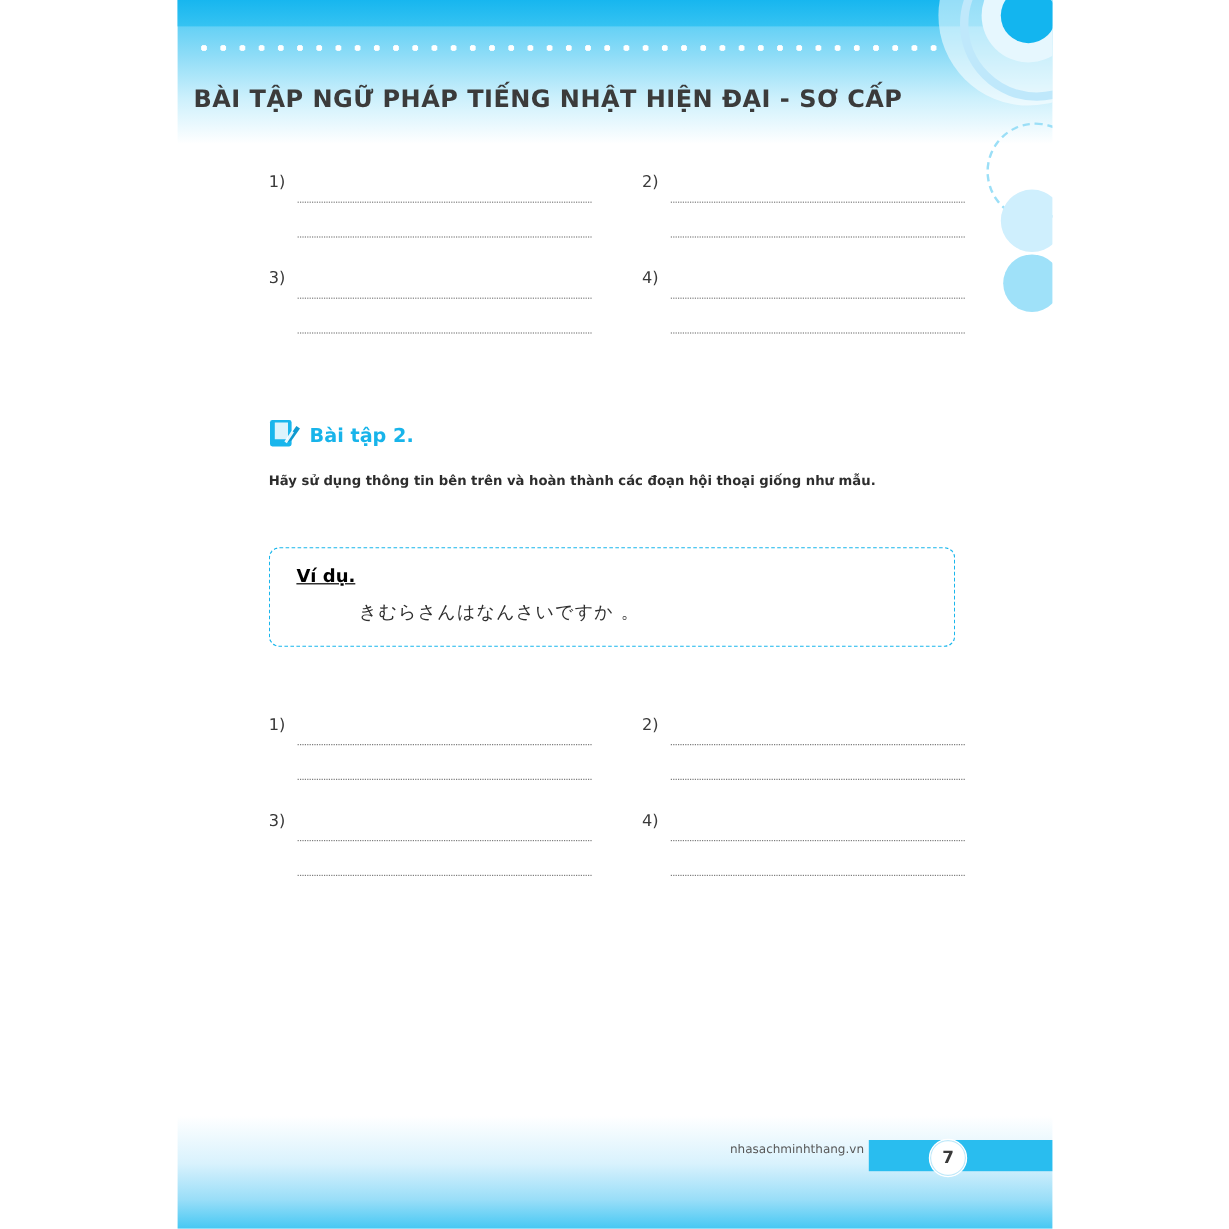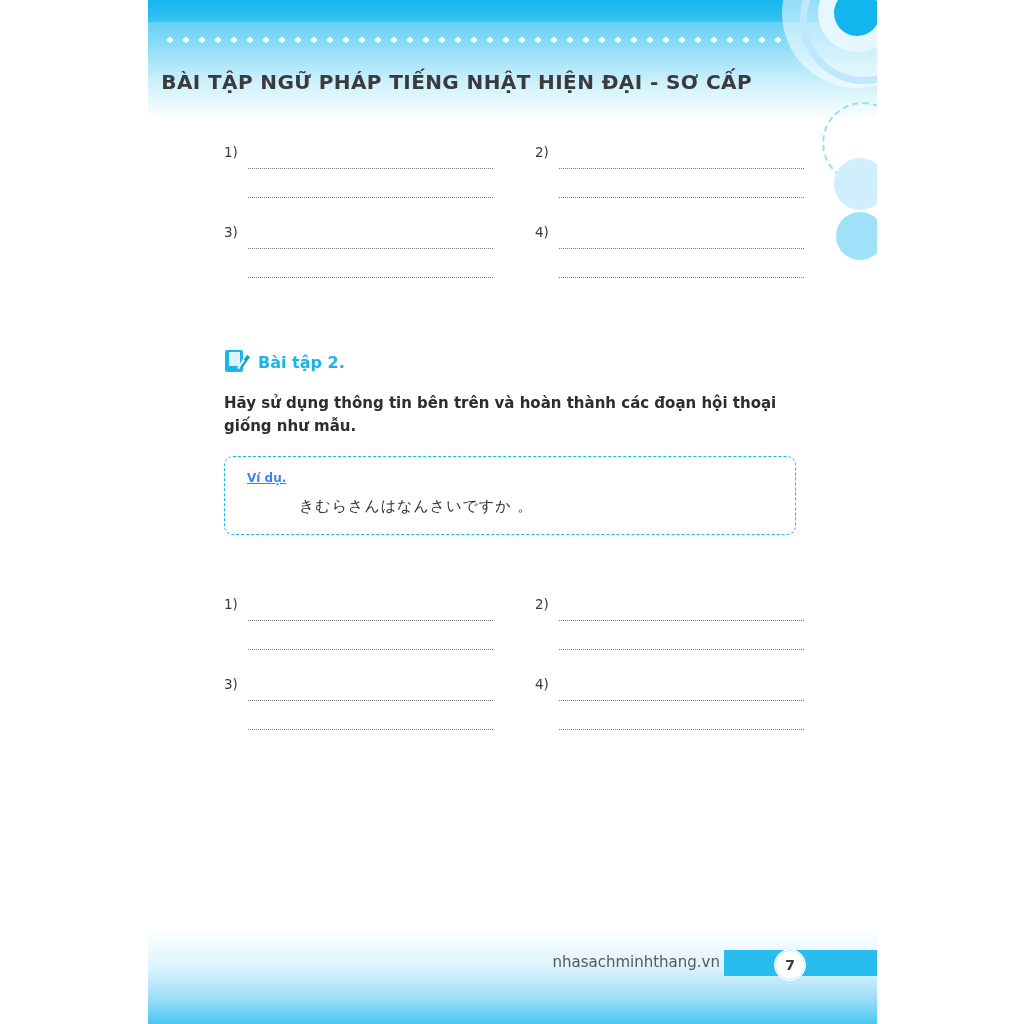--- a/index.html
+++ b/index.html
@@ -139,40 +139,40 @@
     font-size: 16px;
     font-weight: bold;
     color: #18b4ea;
     font-family: "DejaVu Sans", "Liberation Sans", sans-serif;
   }
 
   .ex-instruction {
     position: absolute;
     left: 224px;
     width: 578px;
-    font-size: 15px;
+    font-size: 11px;
     line-height: 1.55;
     font-weight: bold;
     color: #2d2d2d;
   }
 
   
   .example-box {
     position: absolute;
     left: 224px;
     width: 572px;
     box-sizing: border-box;
     border: 1.6px dashed #19b6ec;
     border-radius: 9px;
     padding: 14px 18px 16px 22px;
   }
   .example-label {
-    font-size: 12px;
-    font-weight: bold;
-    color: #3b82f6;
+    font-size: 15px;
+    font-weight: bold;
+    color: #000000;
     text-decoration: underline;
     margin-bottom: 10px;
   }
   .example-line {
     font-size: 15px;
     color: #2f2f2f;
     margin-left: 52px;
     line-height: 1.5;
     letter-spacing: 1px;
     font-family: "DejaVu Sans", "Liberation Sans", sans-serif;
@@ -194,21 +194,21 @@
     width: 153px;
     height: 26px;
     background: #29bdef;
   }
   .footer-site {
     position: absolute;
     left: 520px;
     top: 953px;
     width: 200px;
     text-align: right;
-    font-size: 15px;
+    font-size: 10px;
     color: #585858;
     font-family: "DejaVu Sans", "Liberation Sans", sans-serif;
   }
   .page-badge {
     position: absolute;
     left: 774px;
     top: 949px;
     width: 30px;
     height: 30px;
     border-radius: 50%;

